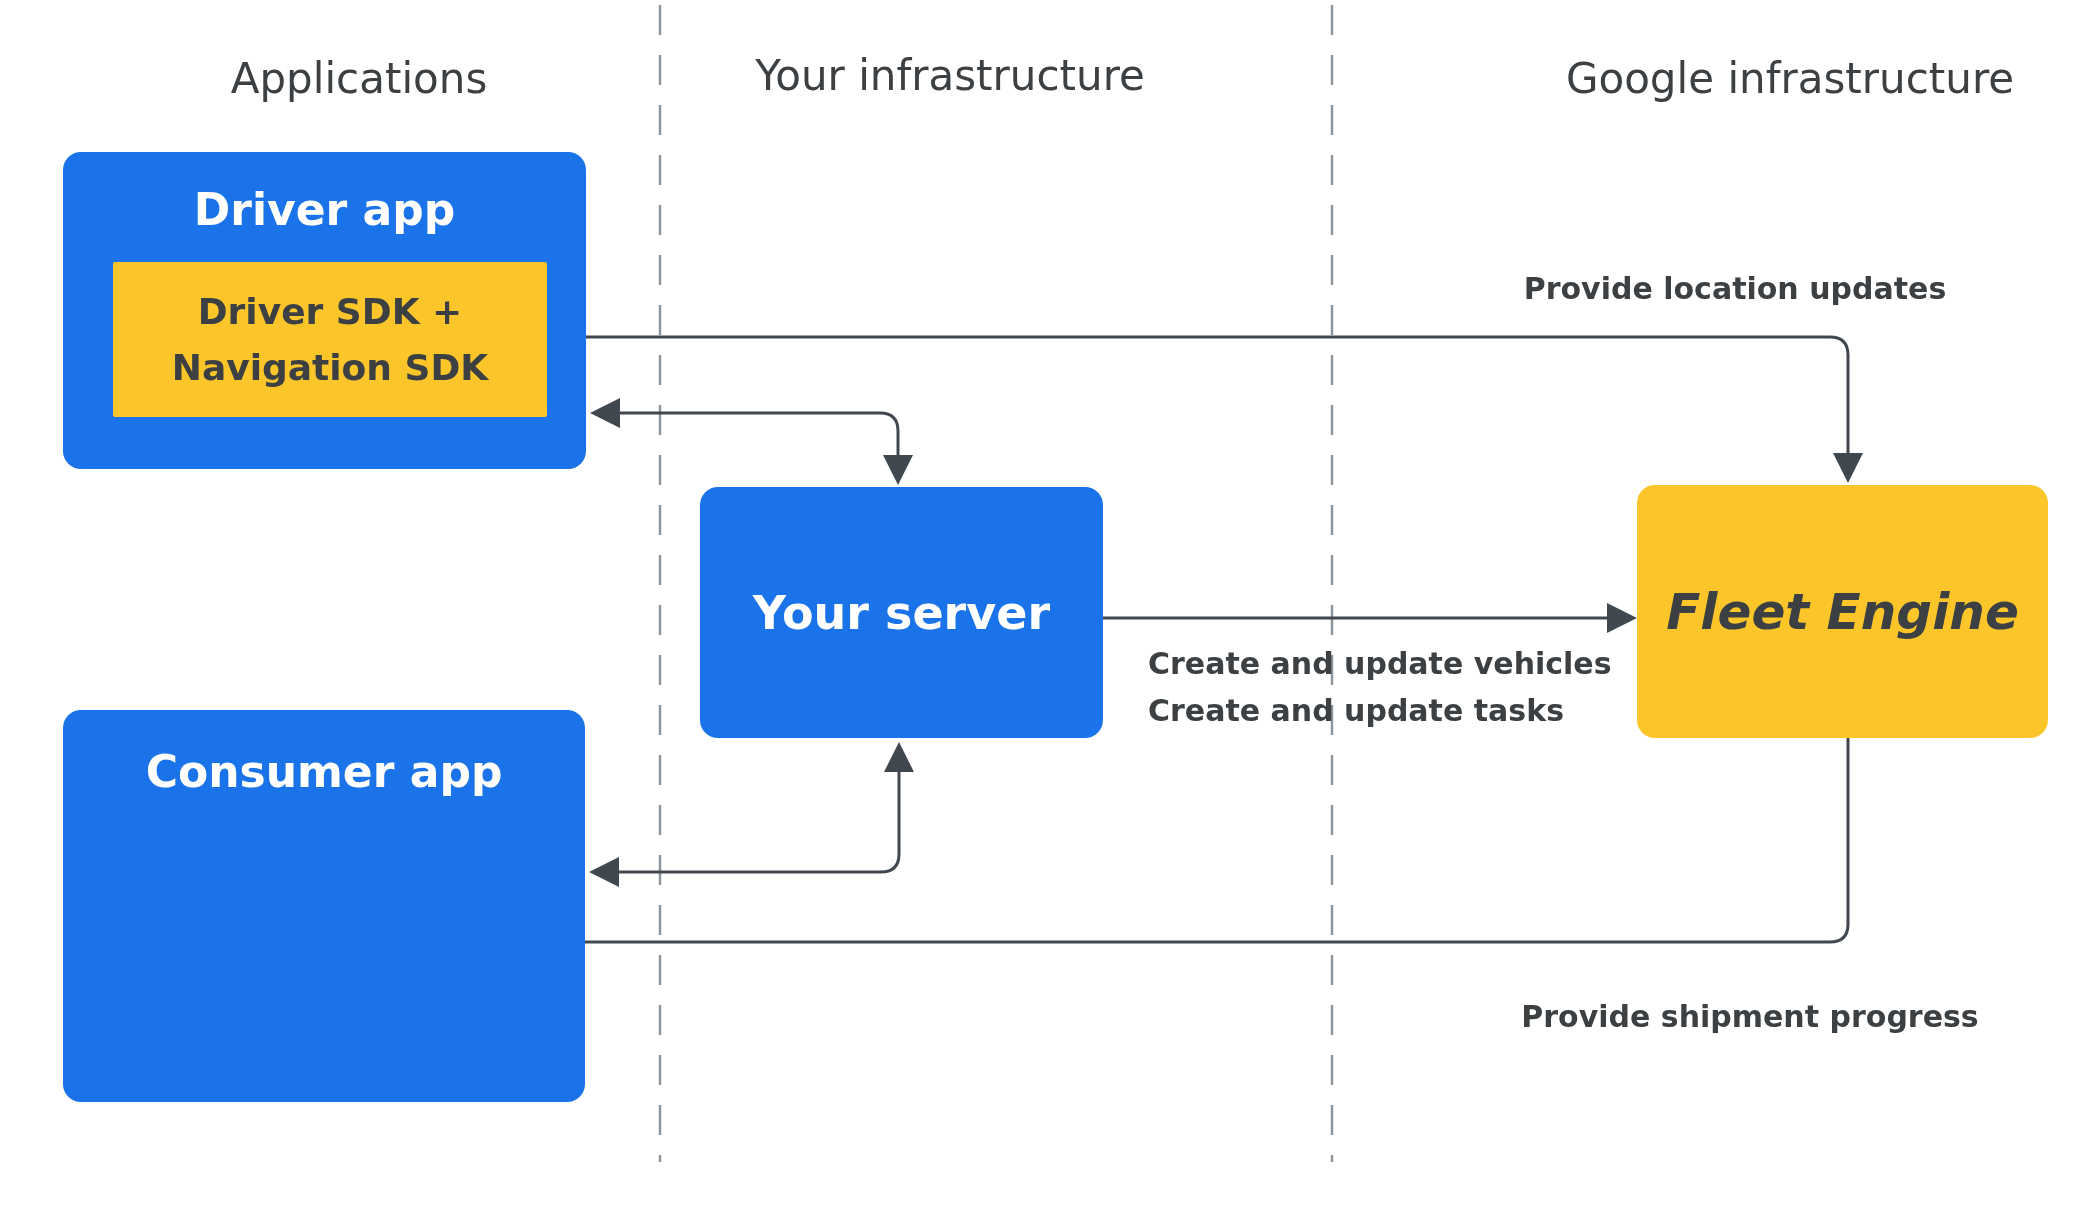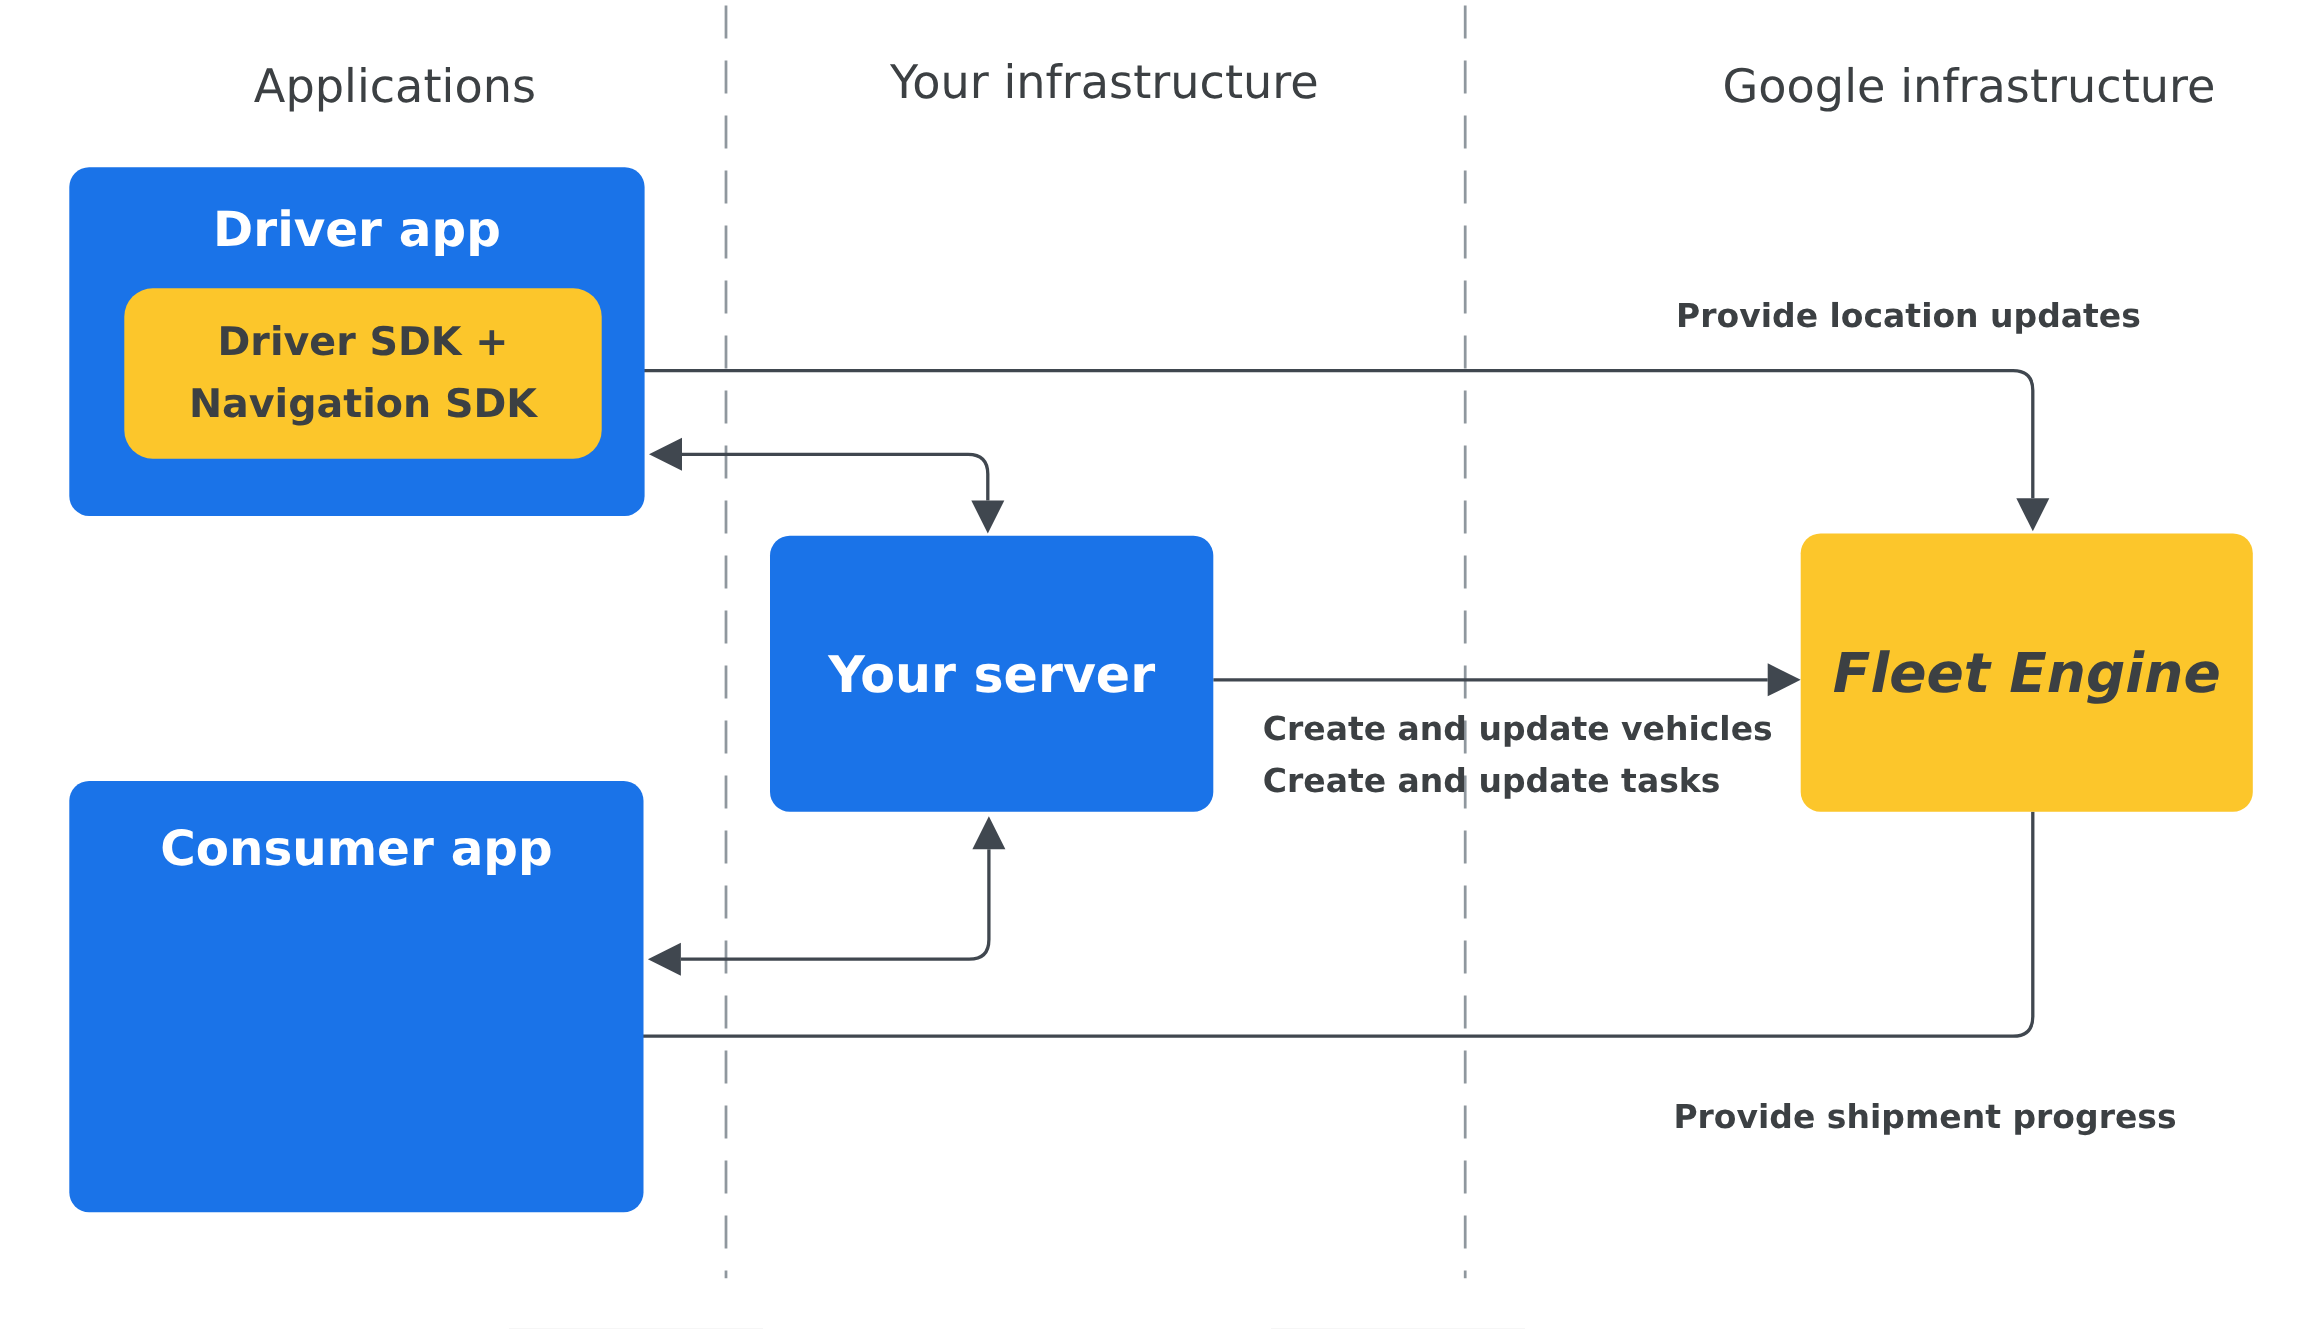--- a/index.html
+++ b/index.html
@@ -16,21 +16,21 @@
     position:relative;width:2089px;height:1208px;background:var(--bg);
     overflow:hidden;
   }
   svg.wires{position:absolute;left:0;top:0;width:2089px;height:1208px;}
   .col-header{
     position:absolute;transform:translate(-50%,-50%);
     font-size:42px;font-weight:400;color:var(--ink);white-space:nowrap;
   }
   .node{position:absolute;border-radius:18px;}
   .node.blue{background:var(--blue);}
-  .node.yellow{background:var(--yellow);border-radius:26px;}
+  .node.yellow{background:var(--yellow);border-radius:2px;}
   .node-title{
     position:absolute;left:0;right:0;text-align:center;color:#ffffff;
     font-weight:bold;font-size:44px;white-space:nowrap;
   }
   .center-title{
     position:absolute;left:0;top:0;width:100%;height:100%;
     display:flex;align-items:center;justify-content:center;
     font-weight:bold;color:#ffffff;white-space:nowrap;
   }
   .sdk-lines{
@@ -67,21 +67,21 @@
     <polygon points="589,872 619,857 619,887" fill="var(--line)"></polygon>
 
     <path d="M 1103 618 L 1607 618" fill="none" stroke="var(--line)" stroke-width="3"></path>
     <polygon points="1637,618 1607,603 1607,633" fill="var(--line)"></polygon>
 
     <path d="M 1848 738 L 1848 924 Q 1848 942 1830 942 L 573 942" fill="none" stroke="var(--line)" stroke-width="3"></path>
     <polygon points="543,942 573,927 573,957" fill="var(--line)"></polygon>
   </svg>
 
   <div class="col-header" style="left:325px;top:78px;margin-left:34px;">Applications</div>
-  <div class="col-header" style="left:1004px;top:75px;">Your infrastructure</div>
+  <div class="col-header" style="left:950px;top:75px;">Your infrastructure</div>
   <div class="col-header" style="left:1790px;top:78px;">Google infrastructure</div>
 
   <div class="node blue" style="left:63px;top:152px;width:523px;height:317px;">
     <div class="node-title" style="top:32px;font-size:44px;">Driver app</div>
     <div class="node yellow" style="left:50px;top:110px;width:434px;height:155px;">
       <div class="sdk-lines" style="font-size:36px;line-height:56px;">
         <div class="ln">Driver SDK +</div>
         <div class="ln">Navigation SDK</div>
       </div>
     </div>

